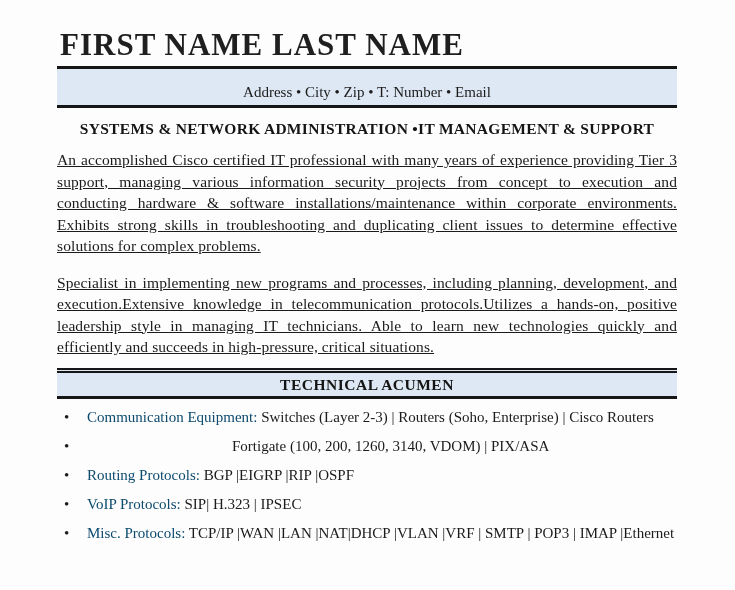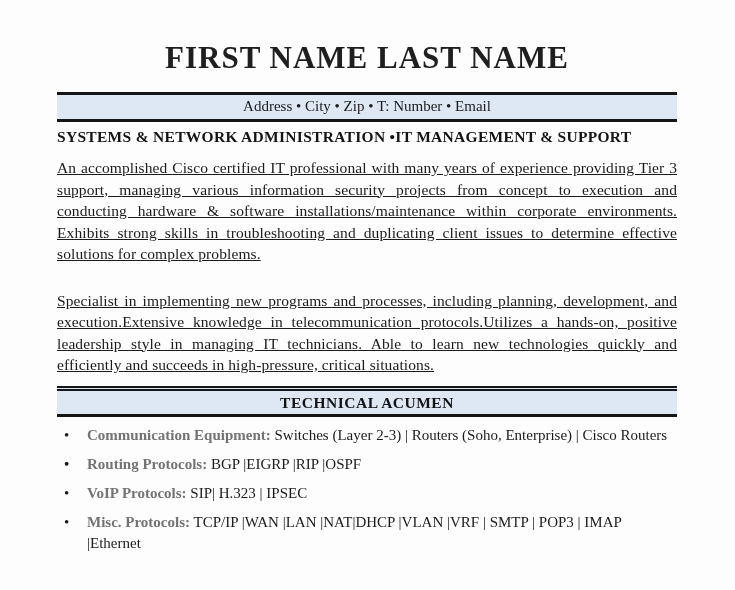--- a/index.html
+++ b/index.html
@@ -10,54 +10,55 @@
   .page{
     position:relative;
     width:735px;height:590px;
     background:var(--page-bg,#fdfdfd);
     color:var(--ink,#1b1b1b);
     overflow:hidden;
     box-sizing:border-box;
     padding:24px 58px 0 57px;
   }
   .name-title{
-    margin:16px;
-    text-align:center;
+    margin:3px;
+    text-align:left;
     font-size:31px;
     line-height:36px;
     font-weight:bold;
     letter-spacing:1px;
     color:#1f1f1f;
   }
   .contact-bar{
     background:var(--bar-bg,#dee8f4);
     border-top:3px solid #161616;
     border-bottom:3px solid #161616;
     text-align:center;
     font-size:15px;
     line-height:21px;
-    padding:1px 0 2px 0;
+    padding:13px 0 2px 0;
   }
   .headline{
-    margin-top:5px;
+    margin-top:11px;
+    text-align:center;
     font-weight:bold;
     font-size:15.5px;
     letter-spacing:0.3px;
     line-height:20px;
     color:#141414;
   }
   .summary{
     margin:10px 0 0 0;
     text-align:justify;
     font-size:15.5px;
     line-height:21.5px;
     letter-spacing:0.1px;
     text-decoration:underline;
   }
-  .summary + .summary{margin-top:25px;}
+  .summary + .summary{margin-top:15px;}
   .section-bar{
     margin-top:10px;
     background:var(--bar-bg,#dee8f4);
     border-top:5px double #161616;
     border-bottom:3px solid #161616;
     text-align:center;
     font-weight:bold;
     font-size:15.5px;
     letter-spacing:0.5px;
     line-height:21px;
@@ -75,22 +76,22 @@
     position:relative;
     padding-left:30px;
     margin-bottom:8px;
   }
   li.skill .bullet{
     position:absolute;
     left:7px;top:0;
     font-size:15px;
   }
   .skill-label{
-    font-weight:bold;
-    color:#737373;
+    font-weight:normal;
+    color:#0c4a6e;
   }
   .skill-line{white-space:normal;}
 </style>
 </head>
 <body>
 
 <div class="page">
 
   <h1 class="name-title">FIRST NAME LAST NAME</h1>
 
@@ -111,20 +112,21 @@
   <li class="skill">
     <span class="bullet">•</span>
     <div class="skill-body">
           <div class="skill-line"><span class="skill-label">Communication Equipment:</span> <span>Switches (Layer 2-3) | Routers (Soho, Enterprise) | Cisco Routers</span></div>
         </div>
   </li>
 
   <li class="skill">
     <span class="bullet">•</span>
     <div class="skill-body">
+          <div class="skill-line" style="margin-left: 145px;">Fortigate (100, 200, 1260, 3140, VDOM) | PIX/ASA</div>
         </div>
   </li>
 
   <li class="skill">
     <span class="bullet">•</span>
     <div class="skill-body">
           <div class="skill-line"><span class="skill-label">Routing Protocols:</span> <span>BGP |EIGRP |RIP |OSPF</span></div>
         </div>
   </li>
 

